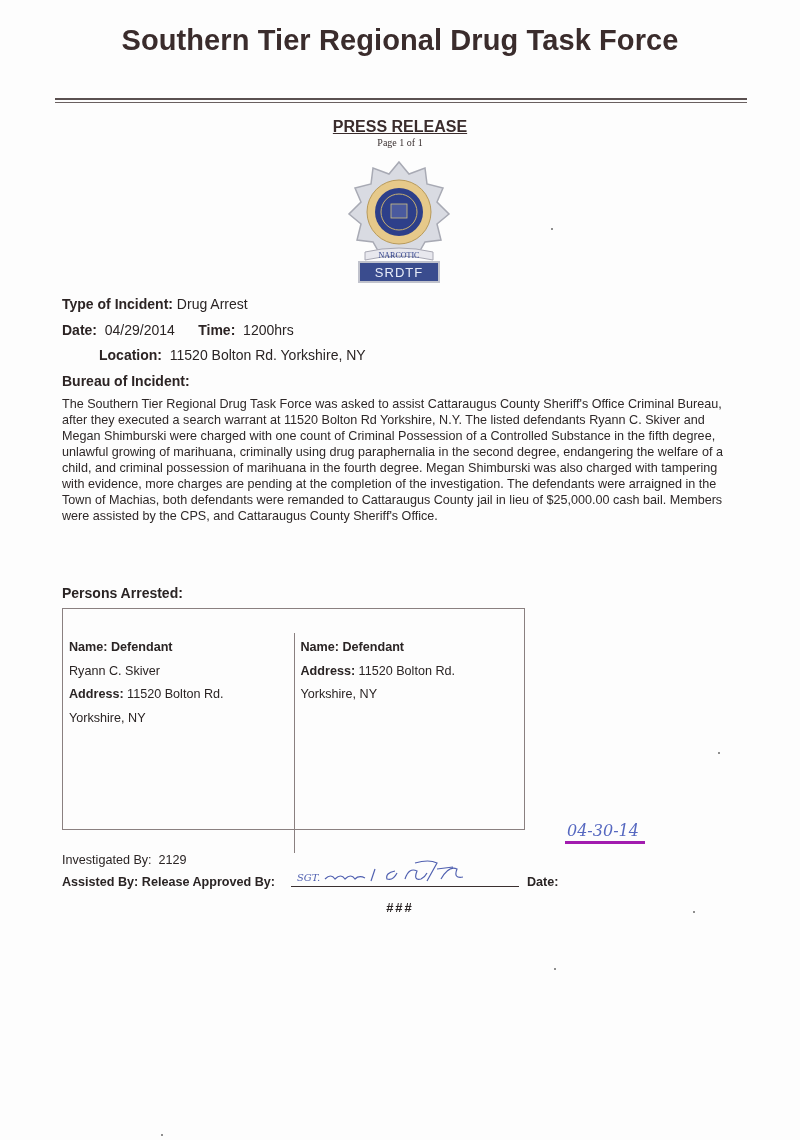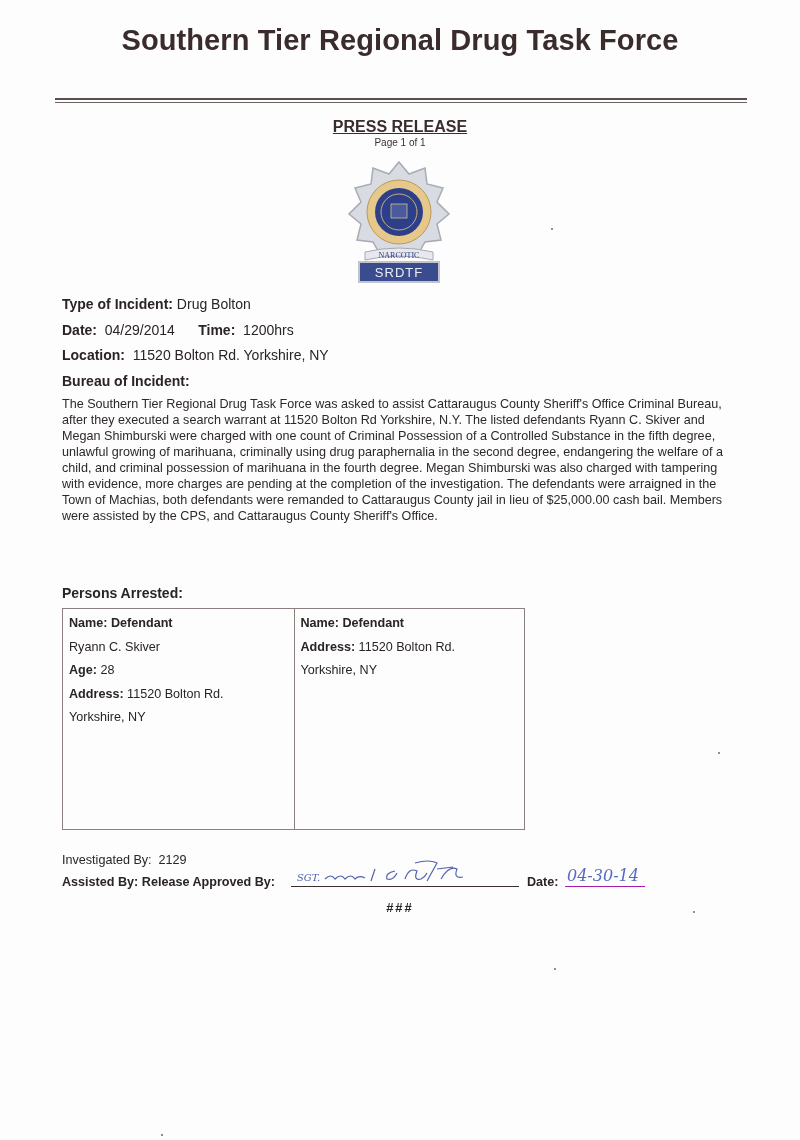--- a/index.html
+++ b/index.html
@@ -15,54 +15,54 @@
     position: absolute; left: 55px; width: 692px; height: 0; border-top: 2px solid #5a5050;
   }
   .rule.r1 { top: 98px; }
   .rule.r2 { top: 102px; border-top: 1px solid #6a6060; }
   .pr-title {
     position: absolute; top: 118px; left: 0; width: 800px; text-align: center;
     font-size: 16px; font-weight: bold; text-decoration: underline; color: #3a2c2c;
   }
   .page-num {
     position: absolute; top: 137px; left: 0; width: 800px; text-align: center;
-    font-size: 10px; color: #3a3030;
+    font-size: 10px; color: #3a3030; font-family: Liberation Serif, serif;
   }
   .badge { position: absolute; left: 347px; top: 160px; width: 104px; height: 125px; }
   .field { position: absolute; left: 62px; font-size: 14px; }
   .field b { font-weight: bold; color: #2c2424; }
   .f1 { top: 296px; }
   .f2 { top: 322px; }
-  .f3 { top: 347px; }
+  .f3 { top: 347px; margin-left: 37px; }
   .f4 { top: 373px; }
   .details {
     position: absolute; left: 62px; top: 396px; width: 680px;
     font-size: 12.6px; line-height: 16px; color: #2e2828;
   }
   .persons { position: absolute; left: 62px; top: 585px; font-size: 14px; font-weight: bold; }
   .ptable {
     position: absolute; left: 62px; top: 608px; width: 461px; height: 220px;
     border: 1px solid #8a8080; display: flex;
   }
-  .pcol { width: 50%; height: 100%; box-sizing: border-box; padding: 3px 6px; font-size: 12.6px; line-height: 23.5px; }
+  .pcol { width: 50%; height: 100%; box-sizing: border-box; padding: 3px 6px; font-size: 12.6px; line-height: 23.5px; margin-top: 24px; }
   .pcol + .pcol { border-left: 1px solid #8a8080; }
   .pcol b { font-weight: bold; }
   .inv { position: absolute; left: 62px; top: 853px; font-size: 12.6px; }
   .inv b { font-weight: normal; }
   .appr { position: absolute; left: 62px; top: 875px; font-size: 12.6px; font-weight: bold; }
   .sig-line {
     position: absolute; left: 291px; top: 865px; width: 228px; height: 21px;
     border-bottom: 1px solid #3a3030;
     font-family: "DejaVu Serif", serif; font-style: italic; color: #5060b0; font-size: 13px;
   }
   .sig-line svg { position: absolute; left: 0; top: -6px; }
   .date-lbl { position: absolute; left: 527px; top: 875px; font-size: 12.6px; font-weight: bold; }
   .date-line {
-    position: absolute; left: 565px; top: 866px; width: 78px; height: 20px;
-    border-bottom: 1px solid #a21caf; color: #5668c0; font-style: italic;
+    position: absolute; left: 565px; top: 821px; width: 78px; height: 20px;
+    border-bottom: 3px solid #a21caf; color: #5668c0; font-style: italic;
     font-family: "DejaVu Serif", serif; font-size: 16px; line-height: 20px; padding-left: 2px; white-space: nowrap;
   }
   .hash { position: absolute; left: 0; width: 800px; top: 900px; text-align: center; font-size: 13px; font-weight: bold; letter-spacing: 2px; }
   .speck { position: absolute; width: 2px; height: 2px; background: #6a6a6a; border-radius: 50%; }
 </style>
 </head>
 <body>
 
 <div class="title">Southern Tier Regional Drug Task Force</div>
 <div class="rule r1"></div>
@@ -80,21 +80,21 @@
     <rect x="44" y="44" width="16" height="14" fill="#4a5a9e" stroke="#d0c080" stroke-width="0.8"></rect>
     <path d="M18 92 Q52 84 86 92 L86 100 Q52 92 18 100 Z" fill="#e8e8ee" stroke="#a8a8b4"></path>
     <text x="52" y="98" text-anchor="middle" font-family="Liberation Serif, serif" font-size="8" fill="#2d3f8a">NARCOTIC</text>
     <rect x="12" y="102" width="80" height="20" fill="#3a4c8e" stroke="#c0c2cc" stroke-width="2"></rect>
     <text x="52" y="117" text-anchor="middle" font-family="Liberation Sans, sans-serif" font-size="13" fill="#e8ecf8" letter-spacing="1">SRDTF</text>
   </svg>
 </div>
 
 <div class="field f1">
   <b>Type of Incident:</b>
-  <span>Drug Bolton</span>
+  <span>Drug Arrest</span>
 </div>
 <div class="field f2">
   <b>Date:</b>&nbsp;
   <span>04/29/2014</span>&nbsp;&nbsp;&nbsp;&nbsp;&nbsp;
   <b>Time:</b>&nbsp;
   <span>1200hrs</span>
 </div>
 <div class="field f3">
   <b>Location:</b>&nbsp;
   <span>11520 Bolton Rd. Yorkshire, NY</span>
@@ -104,21 +104,20 @@
 </div>
 
 <div class="details">The Southern Tier Regional Drug Task Force was asked to assist Cattaraugus County Sheriff's Office Criminal Bureau, after they executed a search warrant at 11520 Bolton Rd Yorkshire, N.Y. The listed defendants Ryann C. Skiver and Megan Shimburski were charged with one count of Criminal Possession of a Controlled Substance in the fifth degree, unlawful growing of marihuana, criminally using drug paraphernalia in the second degree, endangering the welfare of a child, and criminal possession of marihuana in the fourth degree. Megan Shimburski was also charged with tampering with evidence, more charges are pending at the completion of the investigation. The defendants were arraigned in the Town of Machias, both defendants were remanded to Cattaraugus County jail in lieu of $25,000.00 cash bail. Members were assisted by the CPS, and Cattaraugus County Sheriff's Office.</div>
 
 <div class="persons">Persons Arrested:</div>
 
 <div class="ptable">
   <div class="pcol">
     <div><b>Name:  Defendant</b></div>
     <div>Ryann C. Skiver</div>
-    <div><b>Age:</b> <span>28</span></div>
     <div><b>Address:</b> <span>11520 Bolton Rd.</span></div>
     <div>Yorkshire, NY</div>
   </div>
   <div class="pcol">
     <div><b>Name:  Defendant</b></div>
     <div><b>Address:</b> <span>11520 Bolton Rd.</span></div>
     <div>Yorkshire, NY</div>
   </div>
 </div>
 

